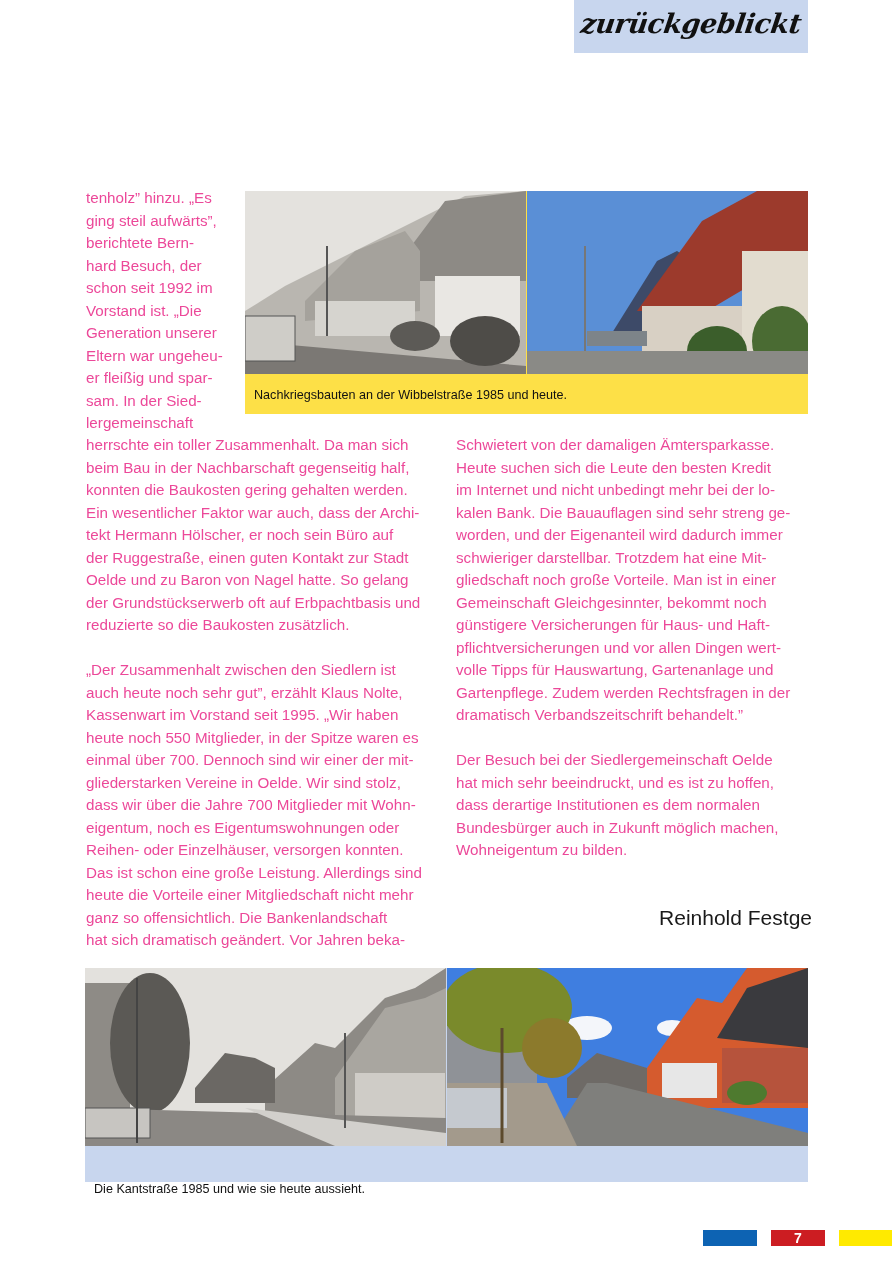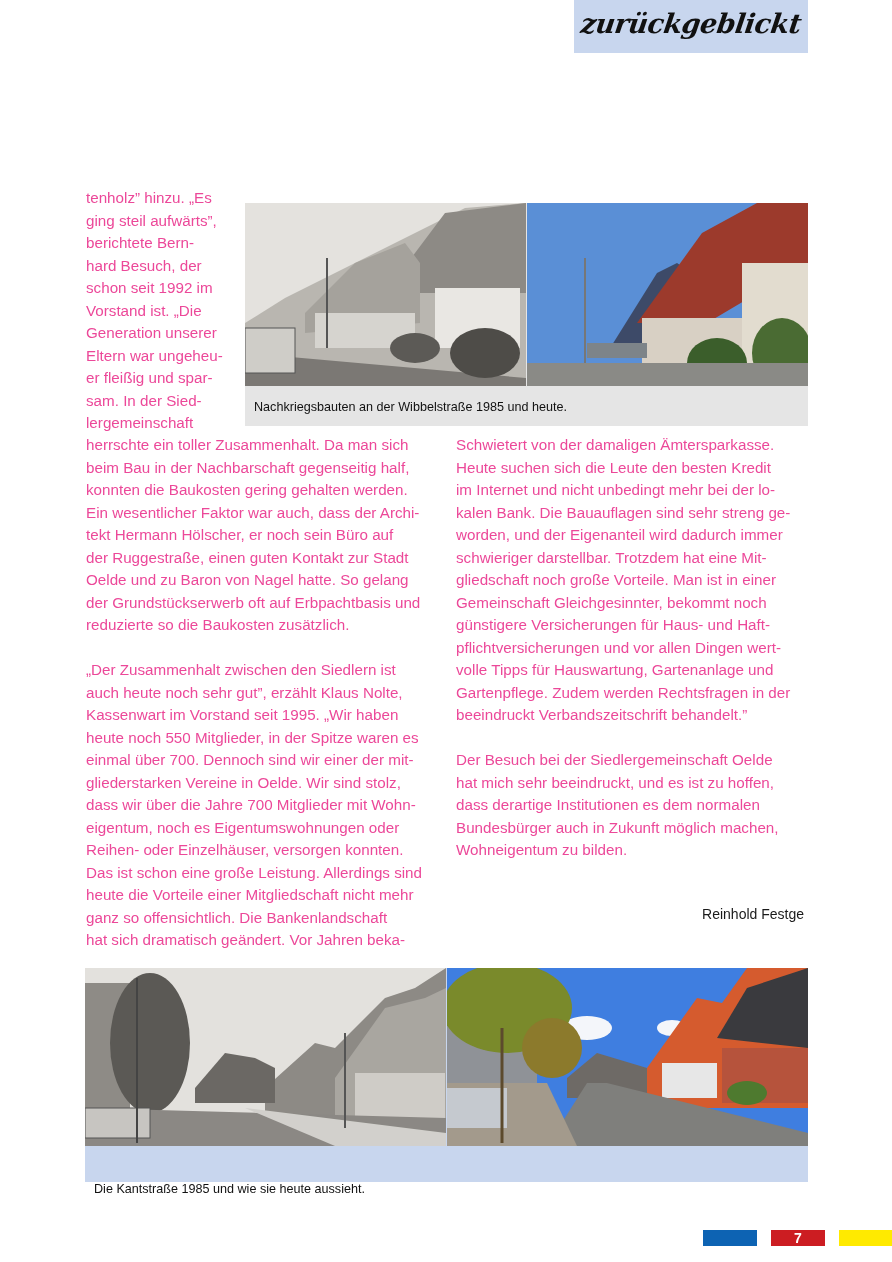--- a/index.html
+++ b/index.html
@@ -8,22 +8,22 @@
   .header-tab { position:absolute; left:574px; top:0; width:234px; height:53px; background:#c8d6ee; }
   .header-tab span { position:absolute; left:0; right:0; top:8px; text-align:center;
          font-family:"DejaVu Serif", serif; font-style:italic; font-weight:bold; font-size:27px; color:#111;
          letter-spacing:-0.5px; transform:skewX(-8deg); }
   .body-text { font-size:15.2px; line-height:22.5px; color:#ec4899; }
   .narrow-col { position:absolute; left:86px; top:187px; width:150px; }
   .narrow-col div, .col div { white-space:nowrap; }
   .left-col { position:absolute; left:86px; top:434px; width:360px; }
   .right-col { position:absolute; left:456px; top:434px; width:355px; }
   .gap { height:22.5px; }
-  .signature { position:absolute; right:88px; top:906px; font-size:14px; }
-  .figure-top { position:absolute; left:245px; top:203px; width:563px; height:223px; background:#e5e5e5; }
+  .signature { position:absolute; right:80px; top:906px; font-size:21px; }
+  .figure-top { position:absolute; left:245px; top:191px; width:563px; height:223px; background:#fde047; }
   .photo { position:absolute; overflow:hidden; }
   .photo svg { display:block; width:100%; height:100%; }
   .caption { position:absolute; font-size:12.6px; color:#111; white-space:nowrap; }
   .figure-bottom { position:absolute; left:85px; top:968px; width:723px; height:214px; background:#c8d6ee; }
   .footer-bar { position:absolute; top:1230px; height:16px; width:54px; }
   .bar-blue { left:703px; background:#0d63b3; }
   .bar-red { left:771px; background:#cc1d22; color:#fff; font-weight:bold; font-size:14px; text-align:center; line-height:16px; }
   .bar-yellow { left:839px; background:#ffea00; }
 </style>
 </head>
@@ -117,21 +117,21 @@
       <div>im Internet und nicht unbedingt mehr bei der lo-</div>
       <div>kalen Bank. Die Bauauflagen sind sehr streng ge-</div>
       <div>worden, und der Eigenanteil wird dadurch immer</div>
       <div>schwieriger darstellbar. Trotzdem hat eine Mit-</div>
       <div>gliedschaft noch große Vorteile. Man ist in einer</div>
       <div>Gemeinschaft Gleichgesinnter, bekommt noch</div>
       <div>günstigere Versicherungen für Haus- und Haft-</div>
       <div>pflichtversicherungen und vor allen Dingen wert-</div>
       <div>volle Tipps für Hauswartung, Gartenanlage und</div>
       <div>Gartenpflege. Zudem werden Rechtsfragen in der</div>
-      <div>beeindruckt Verbandszeitschrift behandelt.”</div>
+      <div>dramatisch Verbandszeitschrift behandelt.”</div>
     </div>
   <div class="gap"></div>
   <div id="rightP2">
       <div>Der Besuch bei der Siedlergemeinschaft Oelde</div>
       <div>hat mich sehr beeindruckt, und es ist zu hoffen,</div>
       <div>dass derartige Institutionen es dem normalen</div>
       <div>Bundesbürger auch in Zukunft möglich machen,</div>
       <div>Wohneigentum zu bilden.</div>
     </div>
 </div>

